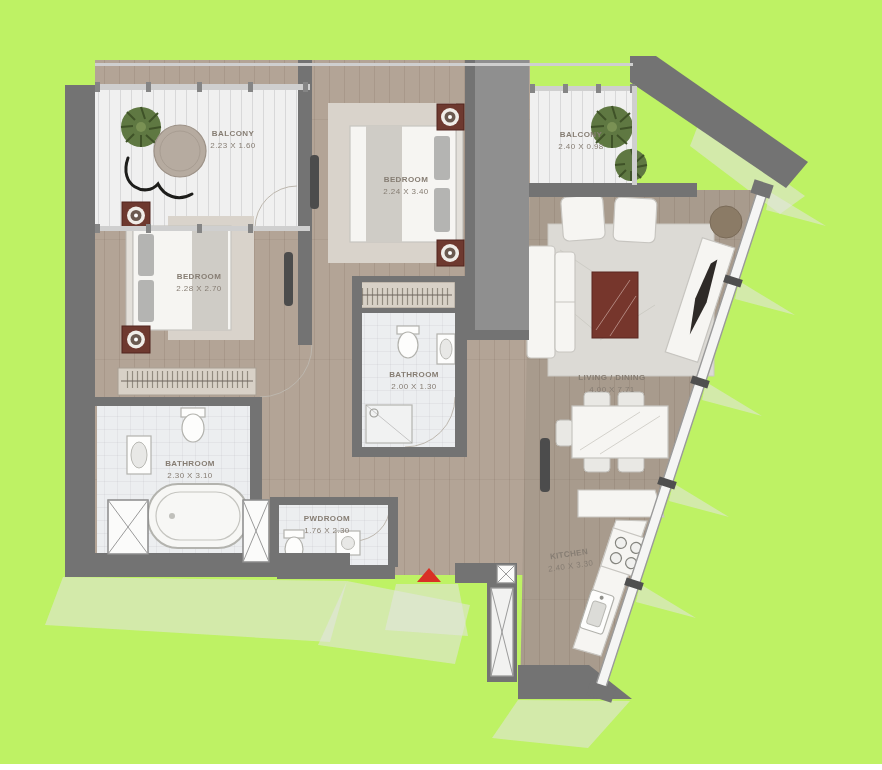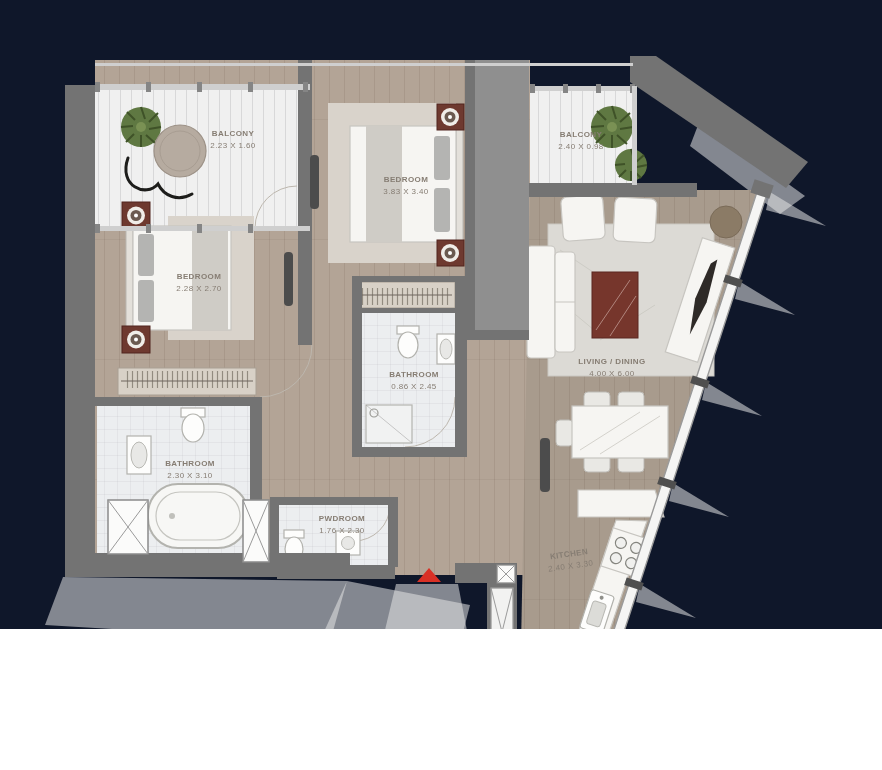--- a/index.html
+++ b/index.html
@@ -6,21 +6,21 @@
     --wall:#737373; --wall-light:#8f8f8f;
     --wood-bedroom:#b3a496; --wood-living:#a89b8d;
     --balcony-floor:#f0f0f0; --tile-floor:#eceef0;
     --rug:#d9d3cb; --rug-living:#dcdad5;
     --bed-white:#f6f5f2; --maroon:#6e392f; --coffee-table:#76362c;
     --accent-red:#d93025; --plant-green:#5f7842;
     --glass-frame:#9a9a9a; --mullion:#4f4f4f;
     --label-text:#867d73; --table-brown:#8b7b66; --shadow:#e4e4e4;
   }
   html,body{margin:0;padding:0;background:#ffffff;}
-  .plan-wrap{position:relative;width:882px;height:629px;background:#0f172a;overflow:hidden;
+  .plan-wrap{position:relative;width:882px;height:764px;background:#bef264;overflow:hidden;
     font-family:"Liberation Sans",sans-serif;}
   .plan-svg{position:absolute;left:0;top:0;z-index:1;}
   .room-label{position:absolute;z-index:5;transform:translate(-50%,-50%);
     display:flex;flex-direction:column;align-items:center;
     font-size:8px;line-height:1.55;letter-spacing:.4px;color:var(--label-text);
     white-space:nowrap;text-align:center;}
   .room-label .rl-name{font-weight:bold;}
   .room-label.tilt{transform:translate(-50%,-50%) rotate(-8deg);}
   .wall{fill:var(--wall);}
   .wl{fill:var(--wall-light);}
@@ -354,40 +354,40 @@
 <div class="room-label" style="left:233px;top:140px">
   <span class="rl-name">BALCONY</span>
   <span class="rl-dims">2.23 X 1.60</span>
 </div>
 <div class="room-label" style="left:199px;top:283px">
   <span class="rl-name">BEDROOM</span>
   <span class="rl-dims">2.28 X 2.70</span>
 </div>
 <div class="room-label" style="left:406px;top:186px">
   <span class="rl-name">BEDROOM</span>
-  <span class="rl-dims">3.83 X 3.40</span>
+  <span class="rl-dims">2.24 X 3.40</span>
 </div>
 <div class="room-label" style="left:581px;top:141px">
   <span class="rl-name">BALCONY</span>
   <span class="rl-dims">2.40 X 0.98</span>
 </div>
 <div class="room-label" style="left:190px;top:470px">
   <span class="rl-name">BATHROOM</span>
   <span class="rl-dims">2.30 X 3.10</span>
 </div>
 <div class="room-label" style="left:414px;top:381px">
   <span class="rl-name">BATHROOM</span>
-  <span class="rl-dims">0.86 X 2.45</span>
-</div>
-<div class="room-label" style="left:342px;top:525px">
+  <span class="rl-dims">2.00 X 1.30</span>
+</div>
+<div class="room-label" style="left:327px;top:525px">
   <span class="rl-name">PWDROOM</span>
   <span class="rl-dims">1.76 X 2.30</span>
 </div>
-<div class="room-label" style="left:612px;top:368px">
+<div class="room-label" style="left:612px;top:384px">
   <span class="rl-name">LIVING / DINING</span>
-  <span class="rl-dims">4.00 X 6.00</span>
+  <span class="rl-dims">4.00 X 7.71</span>
 </div>
 <div class="room-label tilt" style="left:570px;top:561px">
   <span class="rl-name">KITCHEN</span>
   <span class="rl-dims">2.40 X 3.30</span>
 </div>
 
 </div>
 
 </body></html>

